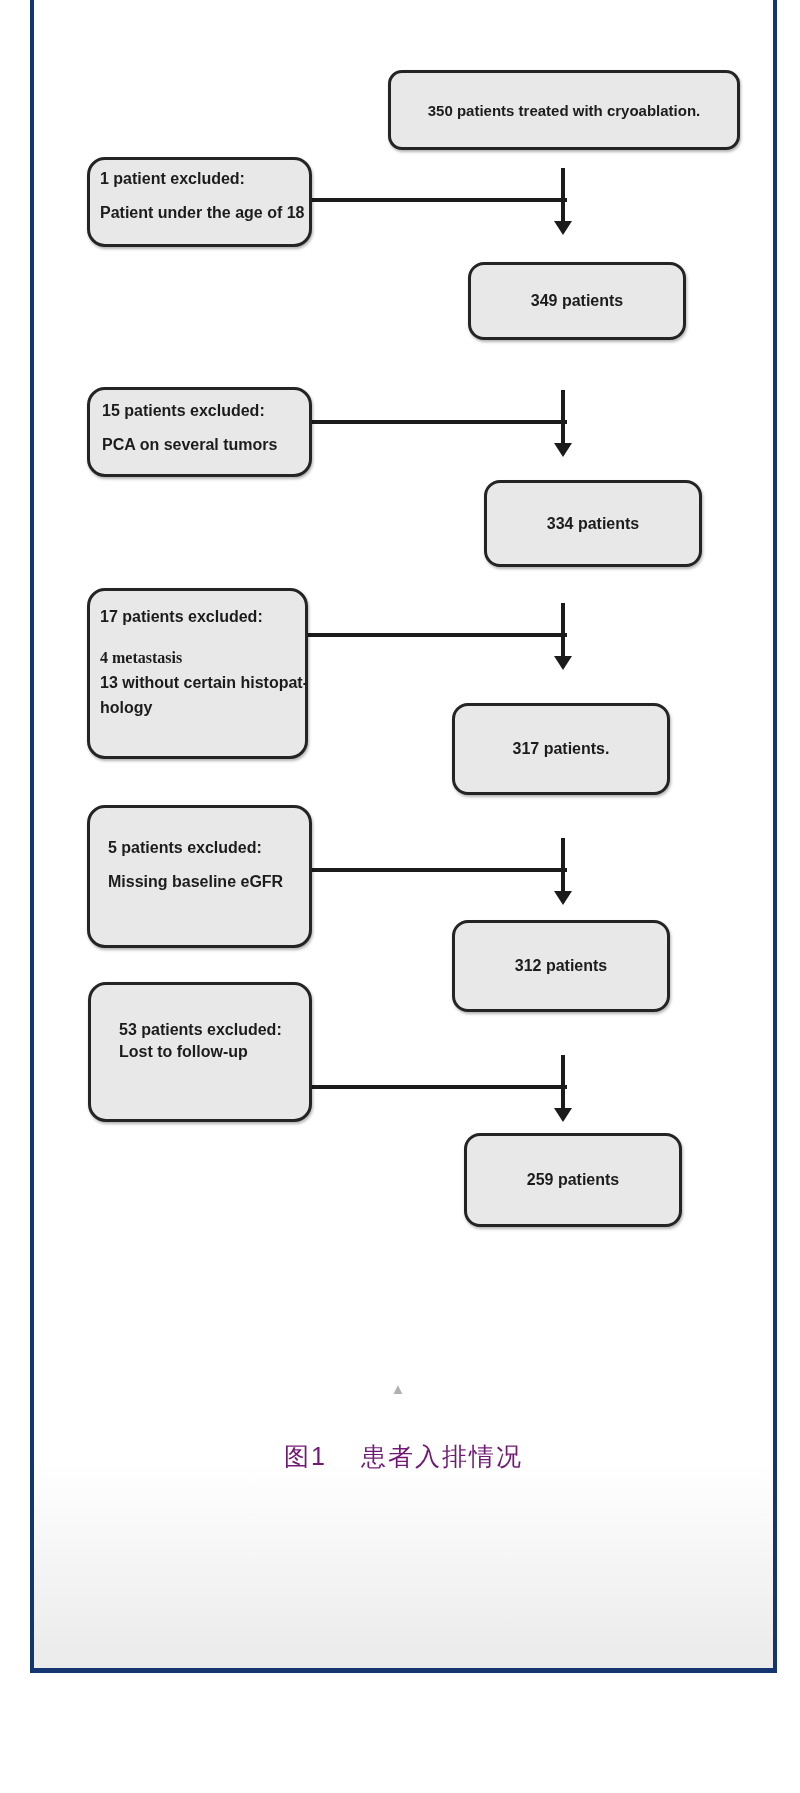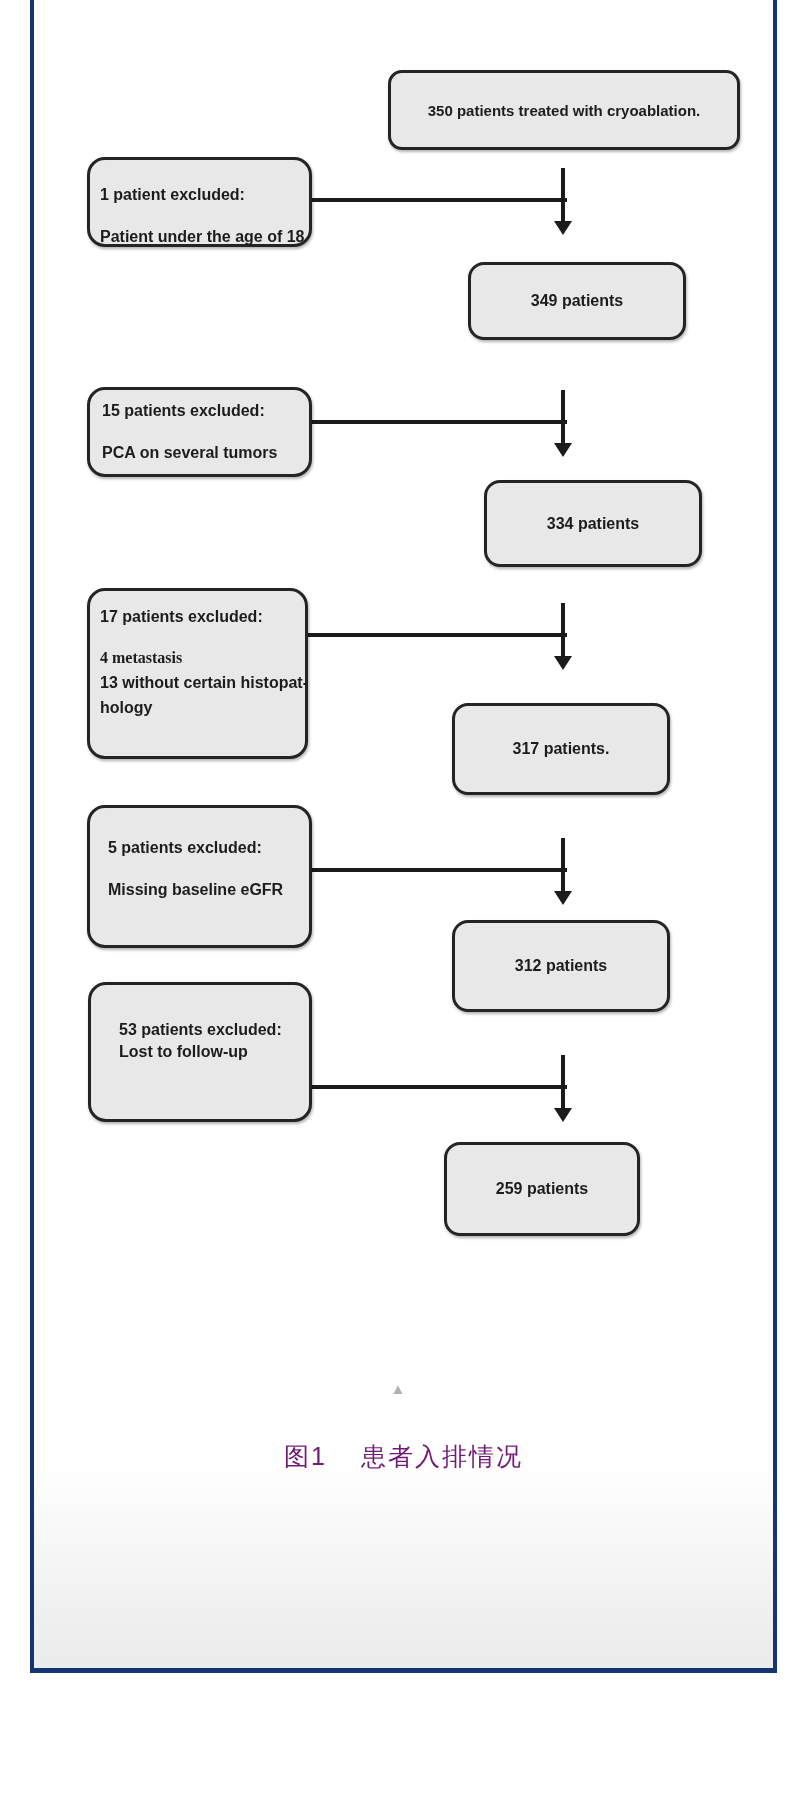--- a/index.html
+++ b/index.html
@@ -13,25 +13,25 @@
   svg.arrows{position:absolute;left:0;top:0;pointer-events:none;}
   
   .fbox{position:absolute;box-sizing:border-box;background:#e8e8e8;border:3px solid #242424;
         border-radius:16px;box-shadow:1px 2px 3px rgba(0,0,0,0.30);color:#1c1c1c;font-weight:bold;}
   .mainbox{display:flex;align-items:center;justify-content:center;text-align:center;font-size:16px;}
   .b0{left:388px;top:70px;width:352px;height:80px;font-size:15px;border-radius:14px;}
   .b1{left:468px;top:262px;width:218px;height:78px;}
   .b2{left:452px;top:480px;width:218px;height:87px;margin-left:32px;}
   .b3{left:452px;top:703px;width:218px;height:92px;}
   .b4{left:452px;top:920px;width:218px;height:92px;}
-  .b5{left:444px;top:1133px;width:196px;height:94px;margin-top:9px;}
+  .b5{left:464px;top:1133px;width:218px;height:94px;}
   .exbox{font-size:16px;border-radius:18px;}
   .exbox .line{line-height:22px;white-space:nowrap;}
-  .exbox .gap{margin-top:20px;}
-  .lb1{left:87px;top:157px;width:225px;height:90px;padding:24px 6px 0 10px;}
+  .exbox .gap{margin-top:12px;}
+  .lb1{left:87px;top:157px;width:225px;height:90px;padding:8px 6px 0 10px;}
   .lb2{left:87px;top:387px;width:225px;height:90px;padding:10px 6px 0 12px;}
   .lb3{left:87px;top:588px;width:221px;height:171px;padding:13px 4px 0 10px;}
   .lb3 .line{line-height:25px;}
   .lb3 .gap{margin-top:16px;font-family:Liberation Serif, serif;}
   .lb4{left:87px;top:805px;width:225px;height:143px;padding:29px 6px 0 18px;}
   .lb5{left:88px;top:982px;width:224px;height:140px;padding:34px 0 0 28px;}
   
   .collapse{position:absolute;left:380px;top:1376px;width:36px;height:24px;display:flex;
             align-items:center;justify-content:center;color:#b0b0b0;font-size:15px;cursor:pointer;}
   

